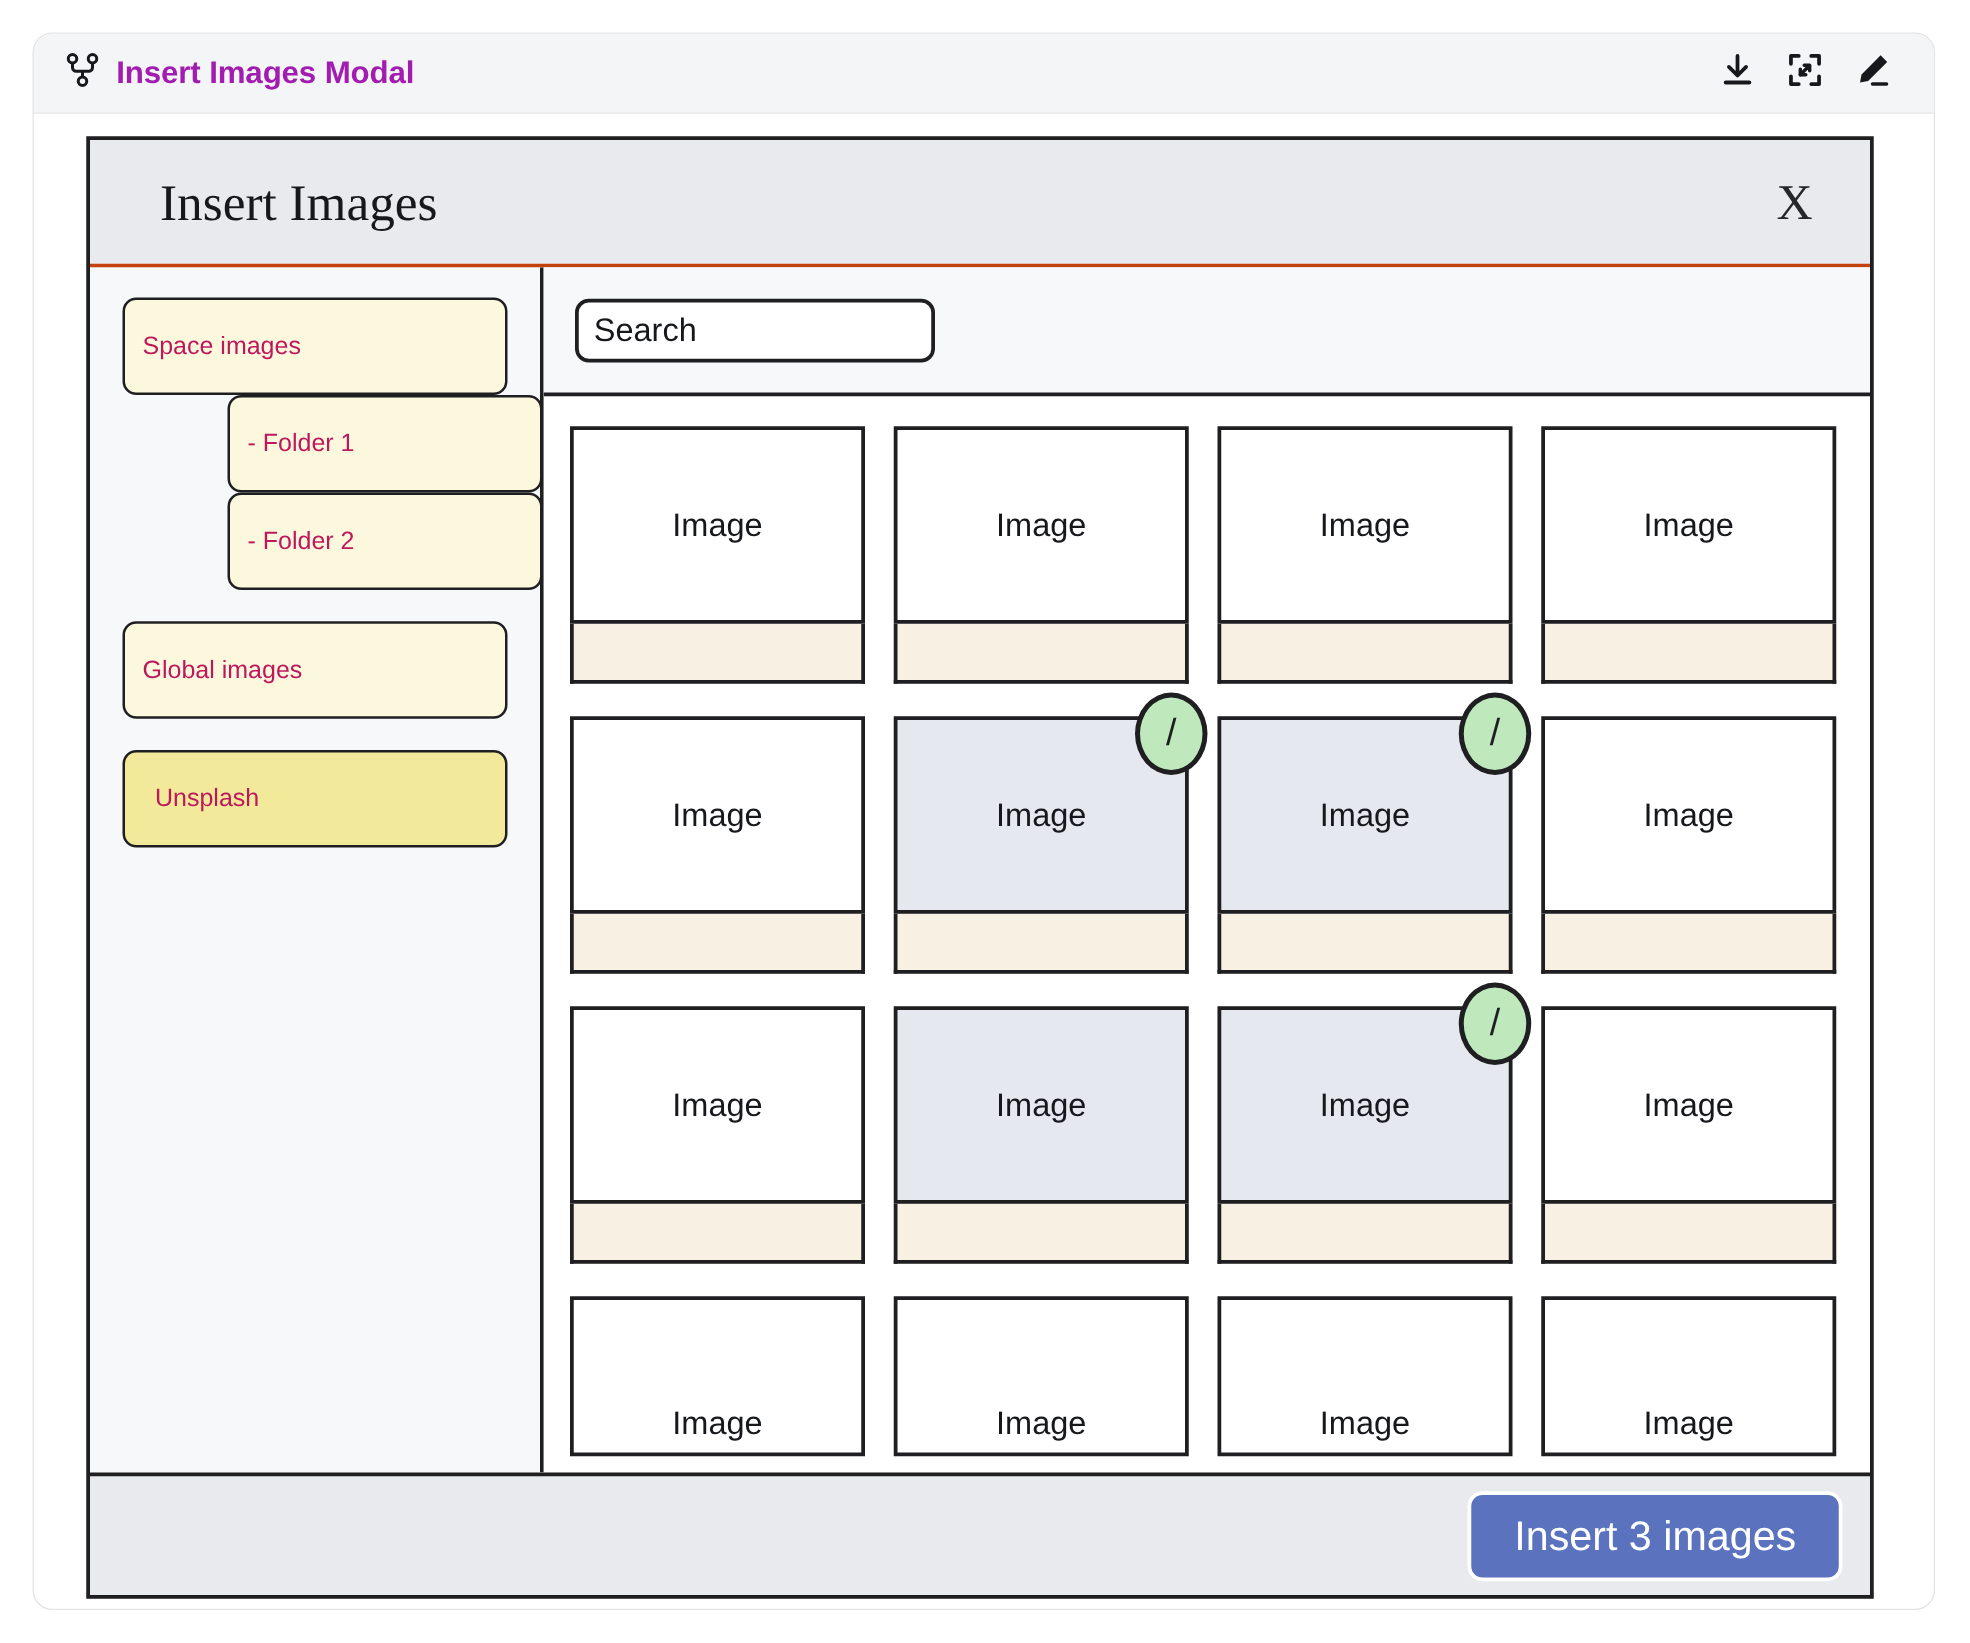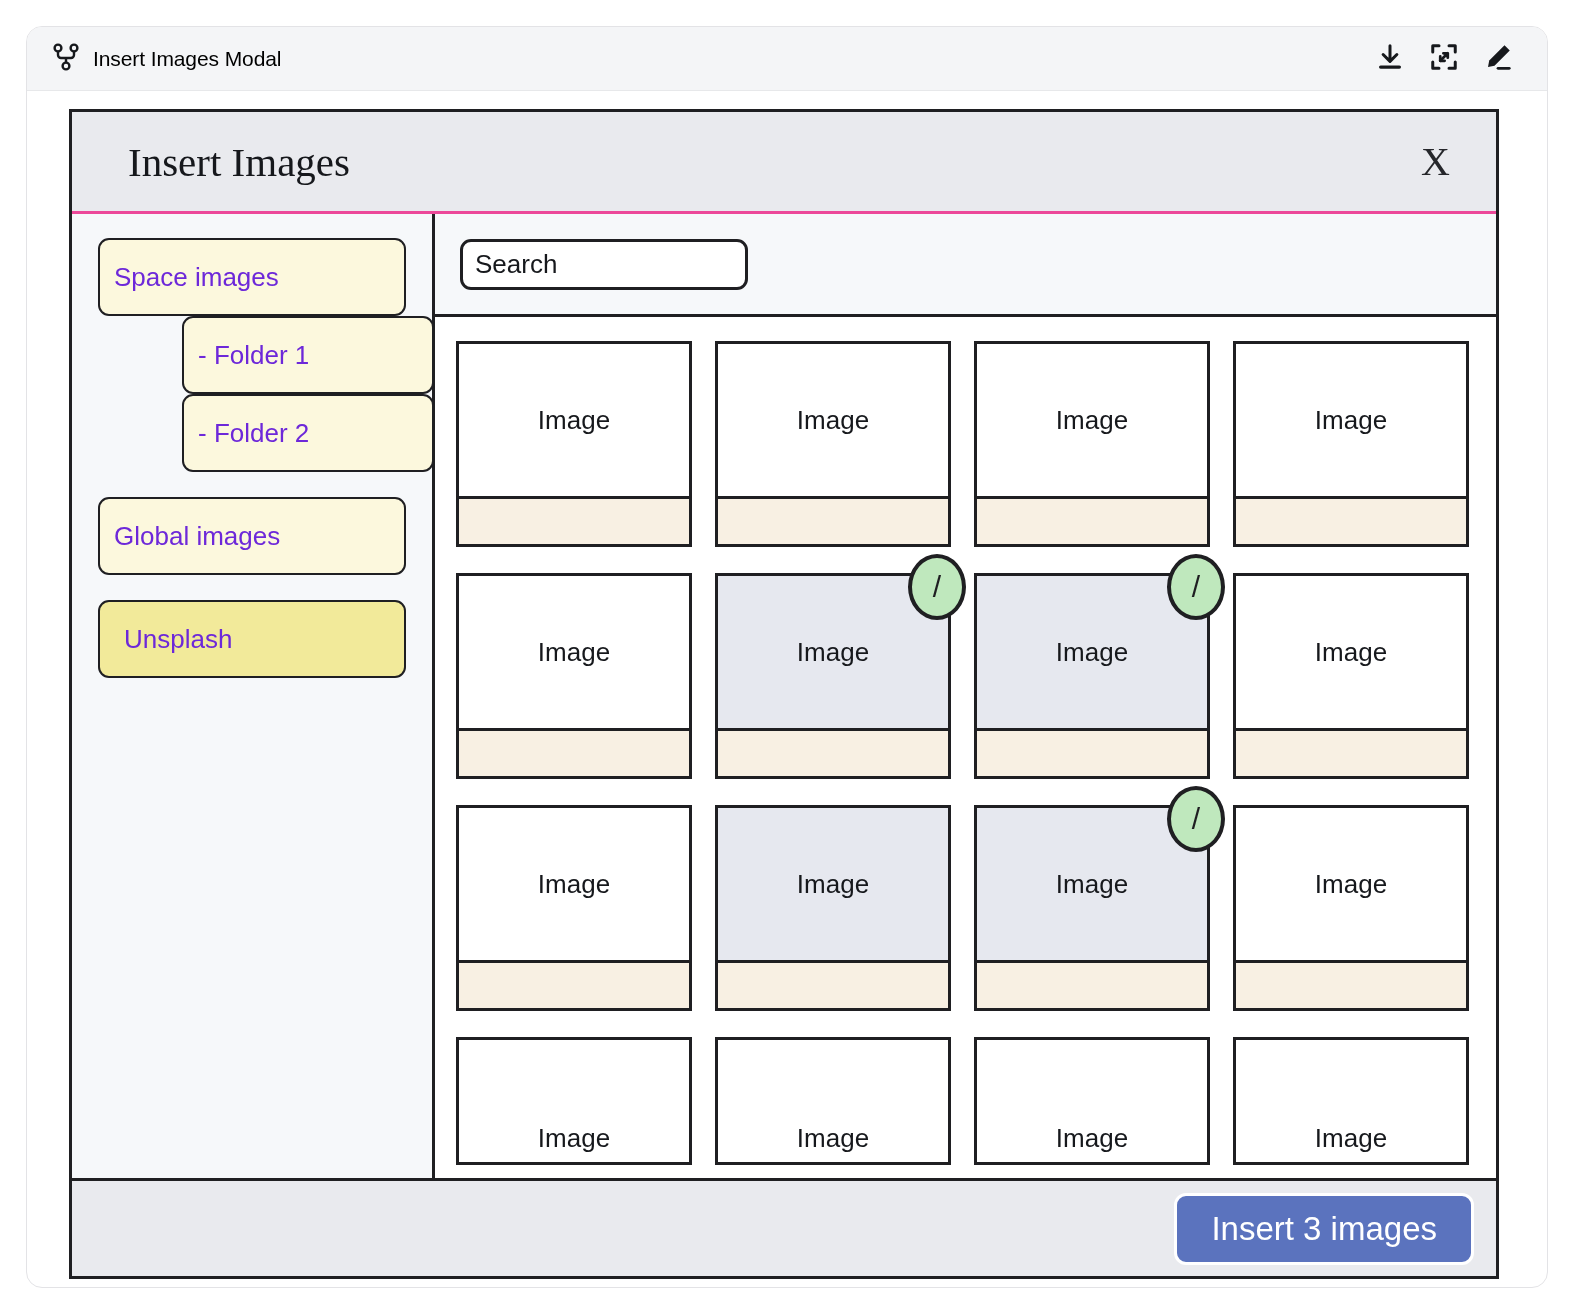--- a/index.html
+++ b/index.html
@@ -40,23 +40,23 @@
     align-items: center;
   }
   .window-title-group {
     display: flex;
     align-items: center;
     gap: 14px;
     margin-left: 26px;
   }
   .branch-icon { display: block; }
   .window-title {
-    font-size: 21px;
-    font-weight: normal;
-    color: #000000;
+    font-size: 25px;
+    font-weight: bold;
+    color: #a21caf;
     letter-spacing: -0.1px;
     white-space: nowrap;
   }
   .window-actions {
     margin-left: auto;
     margin-right: 34px;
     display: flex;
     align-items: center;
     gap: 24px;
   }
@@ -77,21 +77,21 @@
     box-sizing: border-box;
     overflow: hidden;
     display: flex;
     flex-direction: column;
   }
 
   .modal-header {
     height: 102px;
     min-height: 102px;
     background: #e9eaee;
-    border-bottom: 3px solid #ec4899;
+    border-bottom: 3px solid #c2410c;
     box-sizing: border-box;
     display: flex;
     align-items: center;
     padding: 0 36px 0 56px;
   }
   .modal-title {
     font-family: "Liberation Serif", serif;
     font-size: 41px;
     color: #16181c;
     white-space: nowrap;
@@ -123,22 +123,22 @@
   }
   .nav-item {
     background: #fcf8dd;
     border: 2px solid #1f1f22;
     border-radius: 11px;
     box-sizing: border-box;
     height: 78px;
     display: flex;
     align-items: center;
     padding-left: 14px;
-    font-size: 26px;
-    color: #6d28d9;
+    font-size: 20px;
+    color: #be185d;
     cursor: pointer;
     white-space: nowrap;
   }
   .nav-item.child {
     margin-left: 84px;
     width: calc(100% - 56px);
   }
   .nav-item.selected {
     background: #f2ea9a;
     padding-left: 24px;

